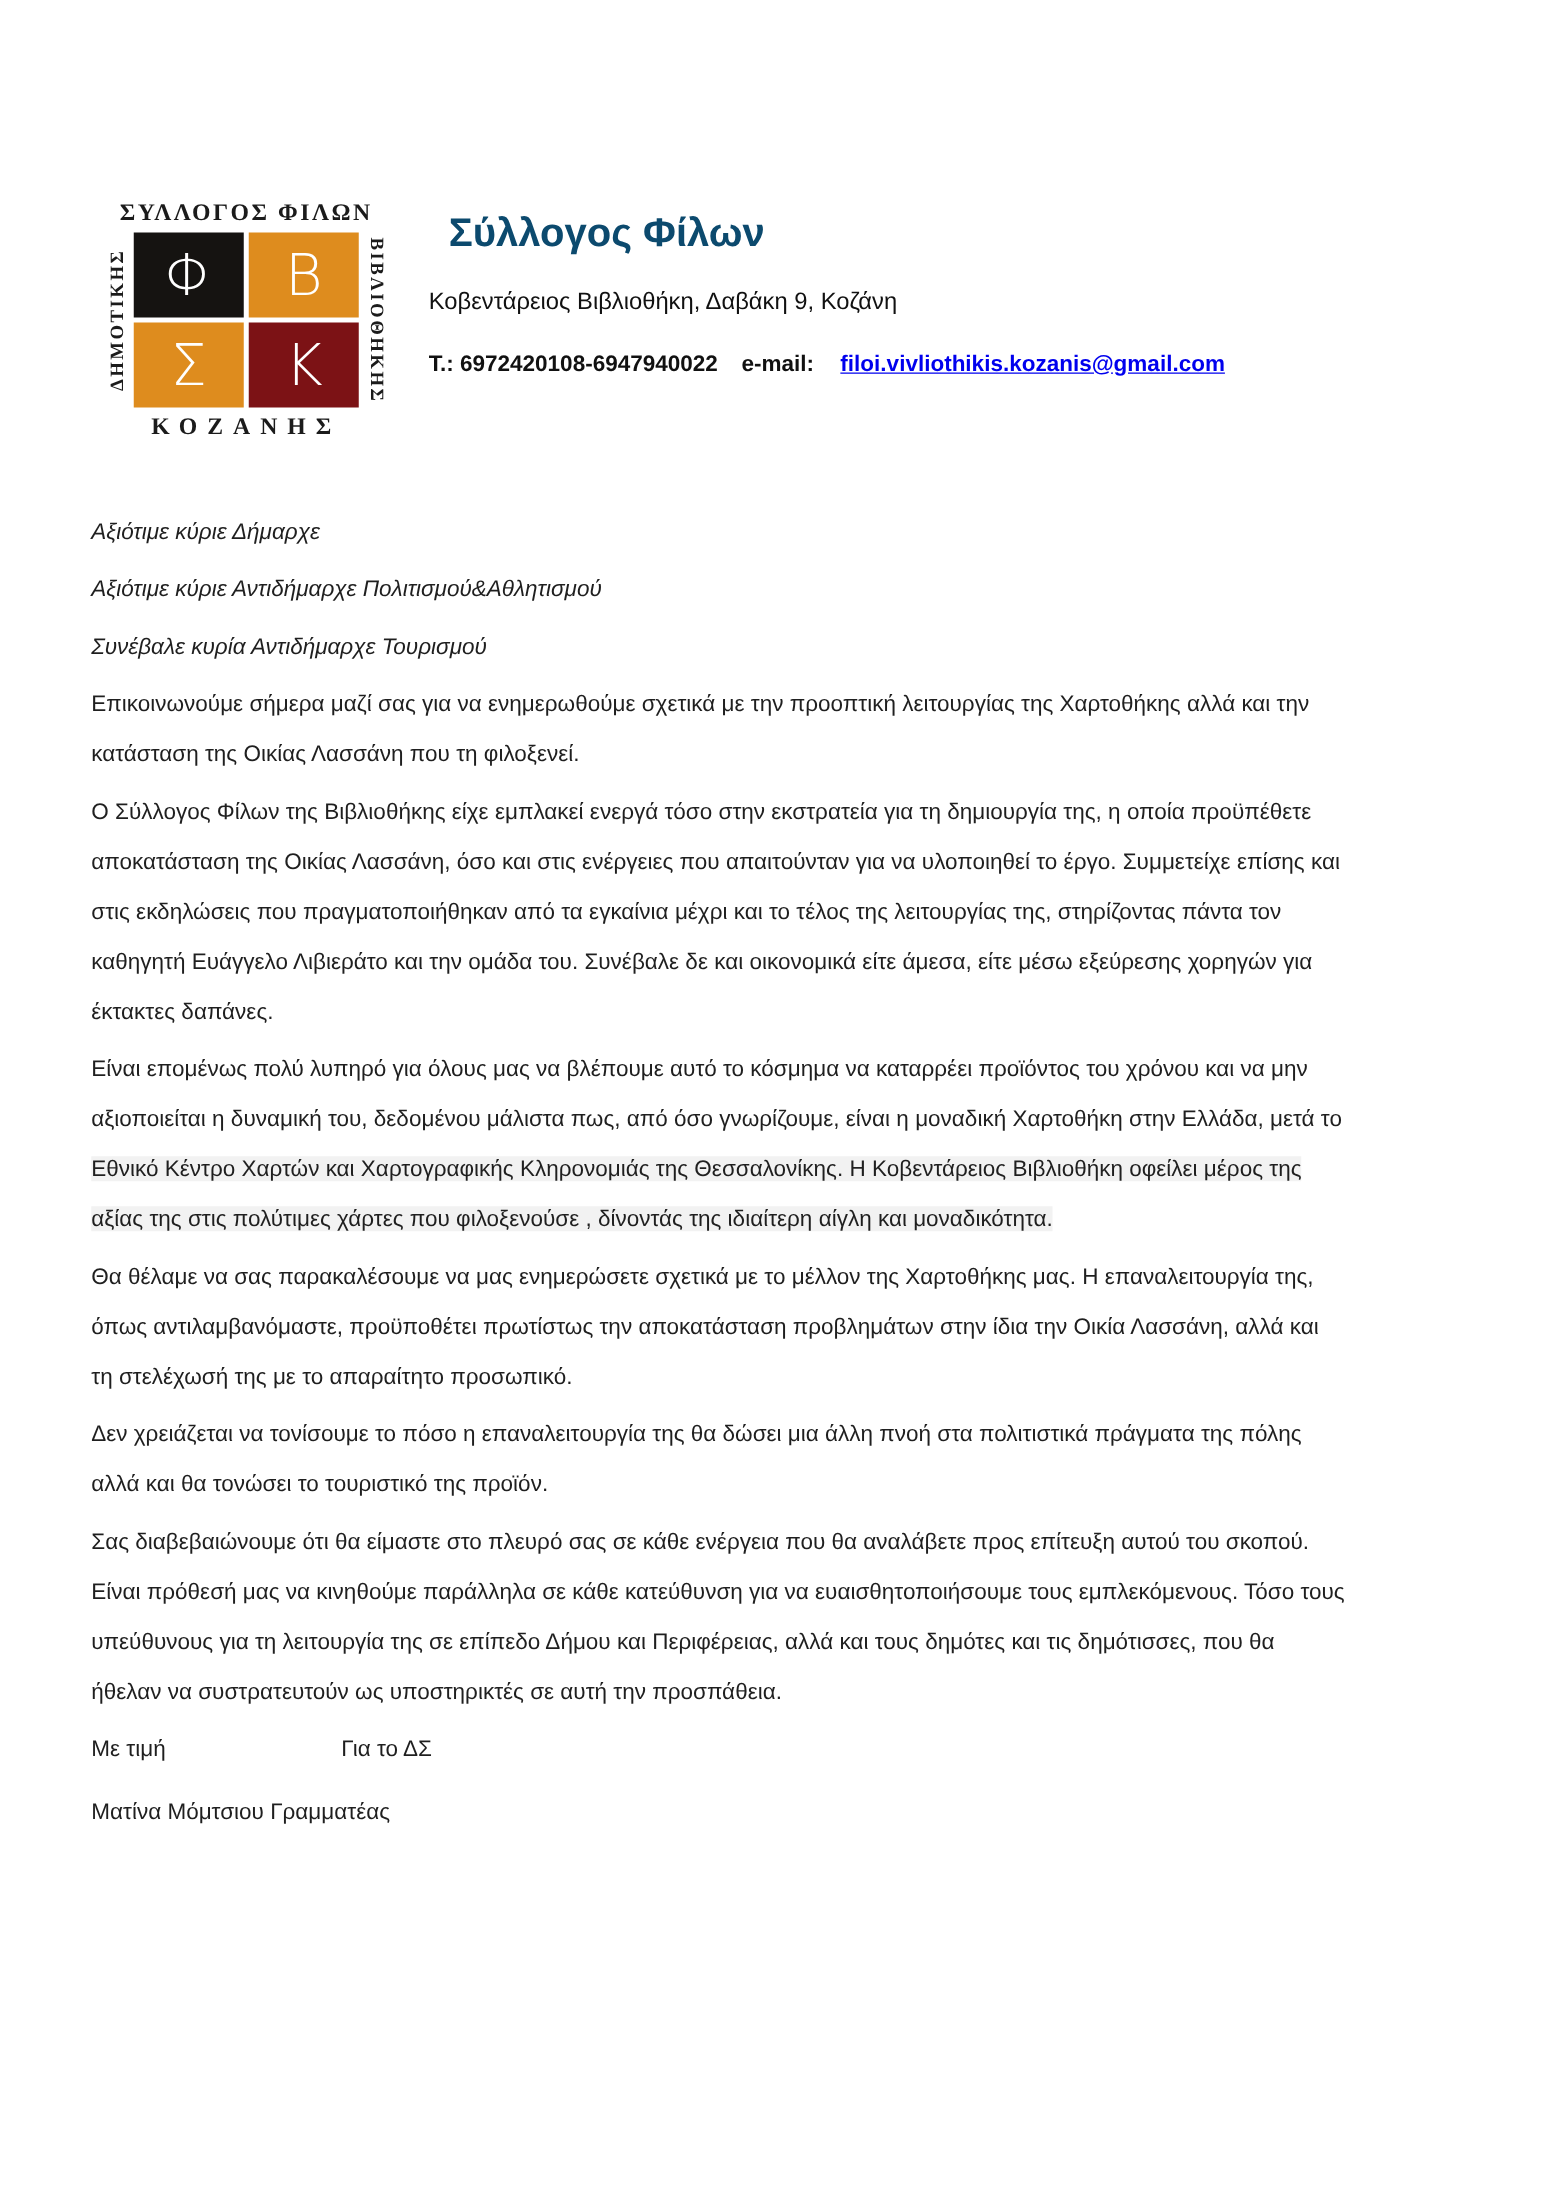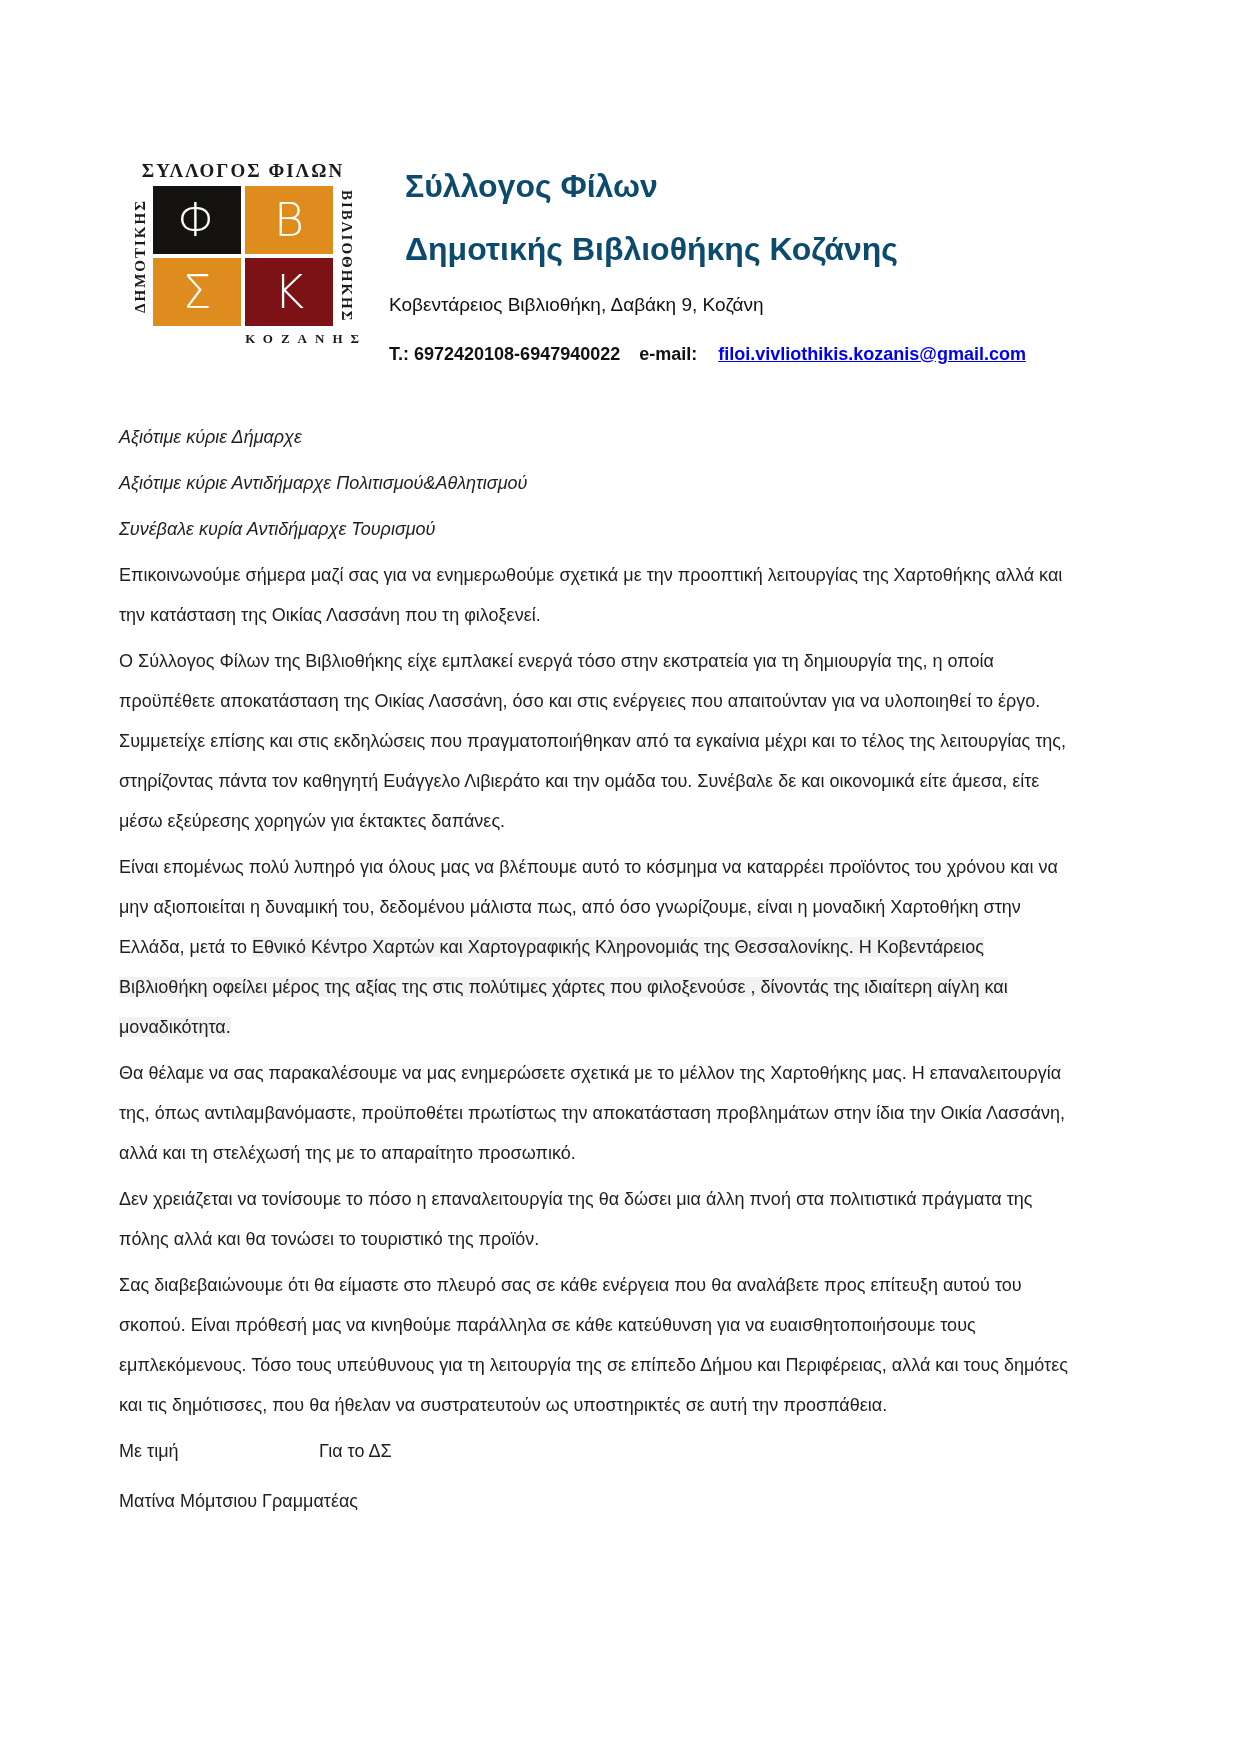--- a/index.html
+++ b/index.html
@@ -1,21 +1,21 @@
 <!DOCTYPE html>
 <html><head>
 <meta charset="utf-8">
 <style>
   html,body{margin:0;padding:0;}
   body{
     width:1240px;height:1755px;background:#ffffff;
     font-family:"Liberation Sans","DejaVu Sans",sans-serif;
     color:#1c1c1c;-webkit-font-smoothing:antialiased;
   }
-  .page{box-sizing:border-box;width:1240px;height:1320px;padding:160px 164px 0 119px;background:#fff;}
+  .page{box-sizing:border-box;width:1240px;height:1320px;padding:160px 164px 0 73px;background:#fff;}
 
   
   .letterhead{display:flex;align-items:flex-start;}
   .logo{width:248px;flex:0 0 248px;user-select:none;}
   .logo-top{
     font-family:"Liberation Serif","DejaVu Serif",serif;
     font-weight:bold;font-size:19px;letter-spacing:2px;color:#1b1b1b;
     text-align:center;margin-bottom:4px;white-space:nowrap;
   }
   .logo-mid{display:flex;align-items:stretch;justify-content:center;}
@@ -27,22 +27,22 @@
   .logo-side.left span{writing-mode:vertical-rl;transform:rotate(180deg);}
   .logo-side.right span{writing-mode:vertical-rl;}
   .squares{display:grid;grid-template-columns:88px 88px;grid-template-rows:68px 68px;gap:4px;}
   .sq{display:flex;align-items:center;justify-content:center;}
   .sq span{
     color:#fff;font-size:46px;line-height:1;
     font-family:"DejaVu Sans","Liberation Sans",sans-serif;font-weight:300;
   }
   .logo-bottom{
     font-family:"Liberation Serif","DejaVu Serif",serif;
-    font-weight:bold;font-size:13px;letter-spacing:8px;color:#1b1b1b;
-    text-align:right;margin-top:5px;white-space:nowrap;
+    font-weight:bold;font-size:19px;letter-spacing:8px;color:#1b1b1b;
+    text-align:center;margin-top:5px;white-space:nowrap;
   }
 
   .lh-text{margin-left:22px;padding-top:8px;}
   .lh-title{font-size:32px;font-weight:bold;color:#0c4a6e;margin:0 0 26px 16px;}
   .lh-addr{font-size:19px;font-weight:normal;color:#111;margin:0 0 28px 0;}
   .lh-contact{font-size:18px;font-weight:bold;color:#111;margin:0;white-space:nowrap;}
   .lh-contact .gap{display:inline-block;width:14px;}
   .email-link{color:#0000EE;text-decoration:underline;cursor:pointer;font-weight:bold;margin-left:16px;}
 
   
@@ -86,21 +86,20 @@
         </div>
         <div class="logo-side right">
           <span>ΒΙΒΛΙΟΘΗΚΗΣ</span>
         </div>
       </div>
       <div class="logo-bottom">ΚΟΖΑΝΗΣ</div>
     </div>
 
     <div class="lh-text">
       <p class="lh-title">Σύλλογος Φίλων</p>
-      <p class="lh-title">Δημοτικής Βιβλιοθήκης Κοζάνης</p>
       <p class="lh-addr">Κοβεντάρειος Βιβλιοθήκη, Δαβάκη 9, Κοζάνη</p>
       <p class="lh-contact">
         <span>Τ.: 6972420108-6947940022</span><span class="gap"></span>
         <span>e-mail:</span>
         <a class="email-link">filoi.vivliothikis.kozanis@gmail.com</a>
       </p>
     </div>
   </div>
 
   <div class="letter">

